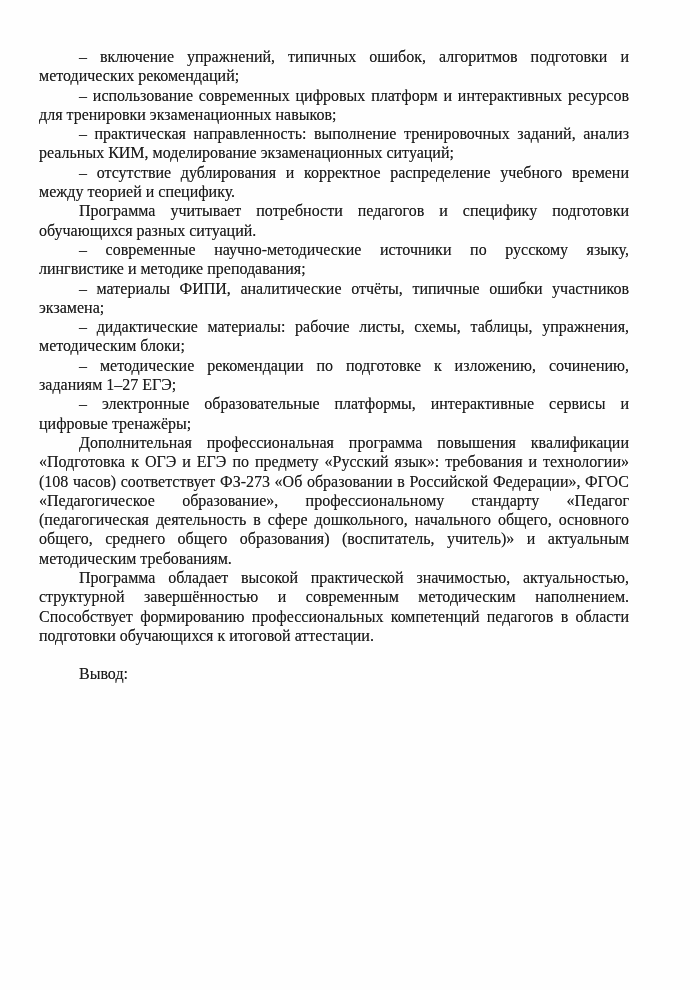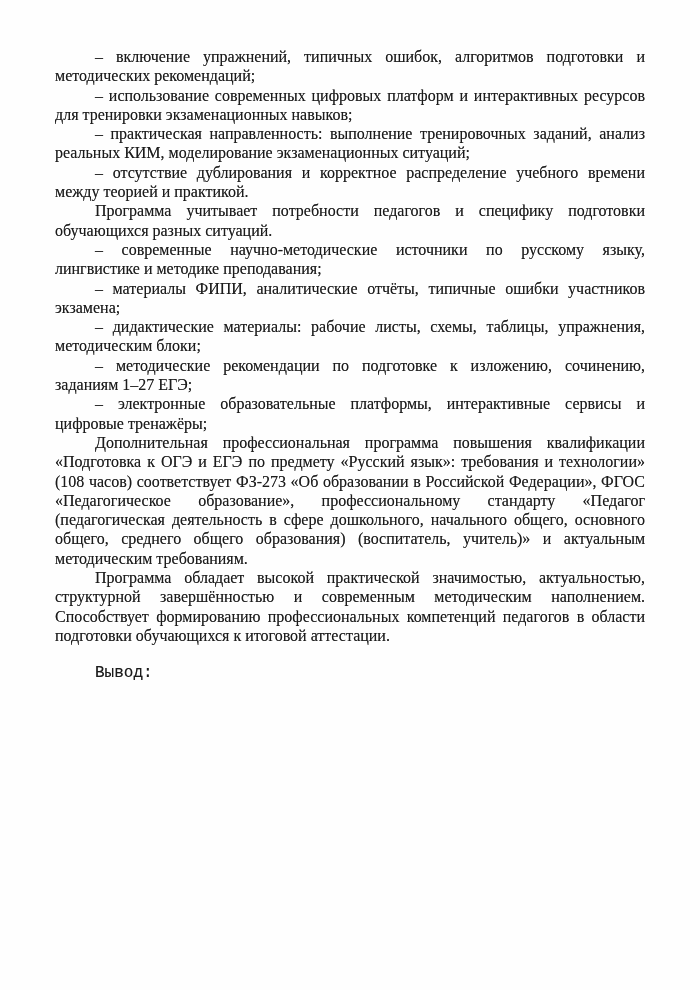--- a/index.html
+++ b/index.html
@@ -14,48 +14,47 @@
     overflow: hidden;
   }
   .page {
     position: relative;
     width: 700px;
     height: 990px;
     background: #fefefe;
   }
   .text-block {
     position: absolute;
-    left: 55px;
+    left: 39px;
     top: 47px;
     width: 590px;
     font-size: 16px;
     line-height: 19.3px;
     color: #1c1c1c;
     text-align: justify;
     text-shadow: 0 0 0.6px rgba(20,20,20,0.55);
   }
   .text-block p {
     margin: 0;
     text-indent: 40px;
   }
   .conclusion {
     margin-top: 19px !important;
-    font-family: Liberation Mono, monospace;
   }
 </style>
 </head>
 <body>
 
 <div class="page">
   <div class="text-block">
 
     <p>– включение упражнений, типичных ошибок, алгоритмов подготовки и методических рекомендаций;</p>
       <p>– использование современных цифровых платформ и интерактивных ресурсов для тренировки экзаменационных навыков;</p>
       <p>– практическая направленность: выполнение тренировочных заданий, анализ реальных КИМ, моделирование экзаменационных ситуаций;</p>
-      <p>– отсутствие дублирования и корректное распределение учебного времени между теорией и практикой.</p>
+      <p>– отсутствие дублирования и корректное распределение учебного времени между теорией и специфику.</p>
       <p>Программа учитывает потребности педагогов и специфику подготовки обучающихся разных ситуаций.</p>
       <p>– современные научно-методические источники по русскому языку, лингвистике и методике преподавания;</p>
       <p>– материалы ФИПИ, аналитические отчёты, типичные ошибки участников экзамена;</p>
       <p>– дидактические материалы: рабочие листы, схемы, таблицы, упражнения, методическим блоки;</p>
       <p>– методические рекомендации по подготовке к изложению, сочинению, заданиям 1–27 ЕГЭ;</p>
       <p>– электронные образовательные платформы, интерактивные сервисы и цифровые тренажёры;</p>
       <p>Дополнительная профессиональная программа повышения квалификации «Подготовка к ОГЭ и ЕГЭ по предмету «Русский язык»: требования и технологии» (108 часов) соответствует ФЗ-273 «Об образовании в Российской Федерации», ФГОС «Педагогическое образование», профессиональному стандарту «Педагог (педагогическая деятельность в сфере дошкольного, начального общего, основного общего, среднего общего образования) (воспитатель, учитель)» и актуальным методическим требованиям.</p>
       <p>Программа обладает высокой практической значимостью, актуальностью, структурной завершённостью и современным методическим наполнением. Способствует формированию профессиональных компетенций педагогов в области подготовки обучающихся к итоговой аттестации.</p>
       <p class="conclusion">Вывод:</p>
   </div>

